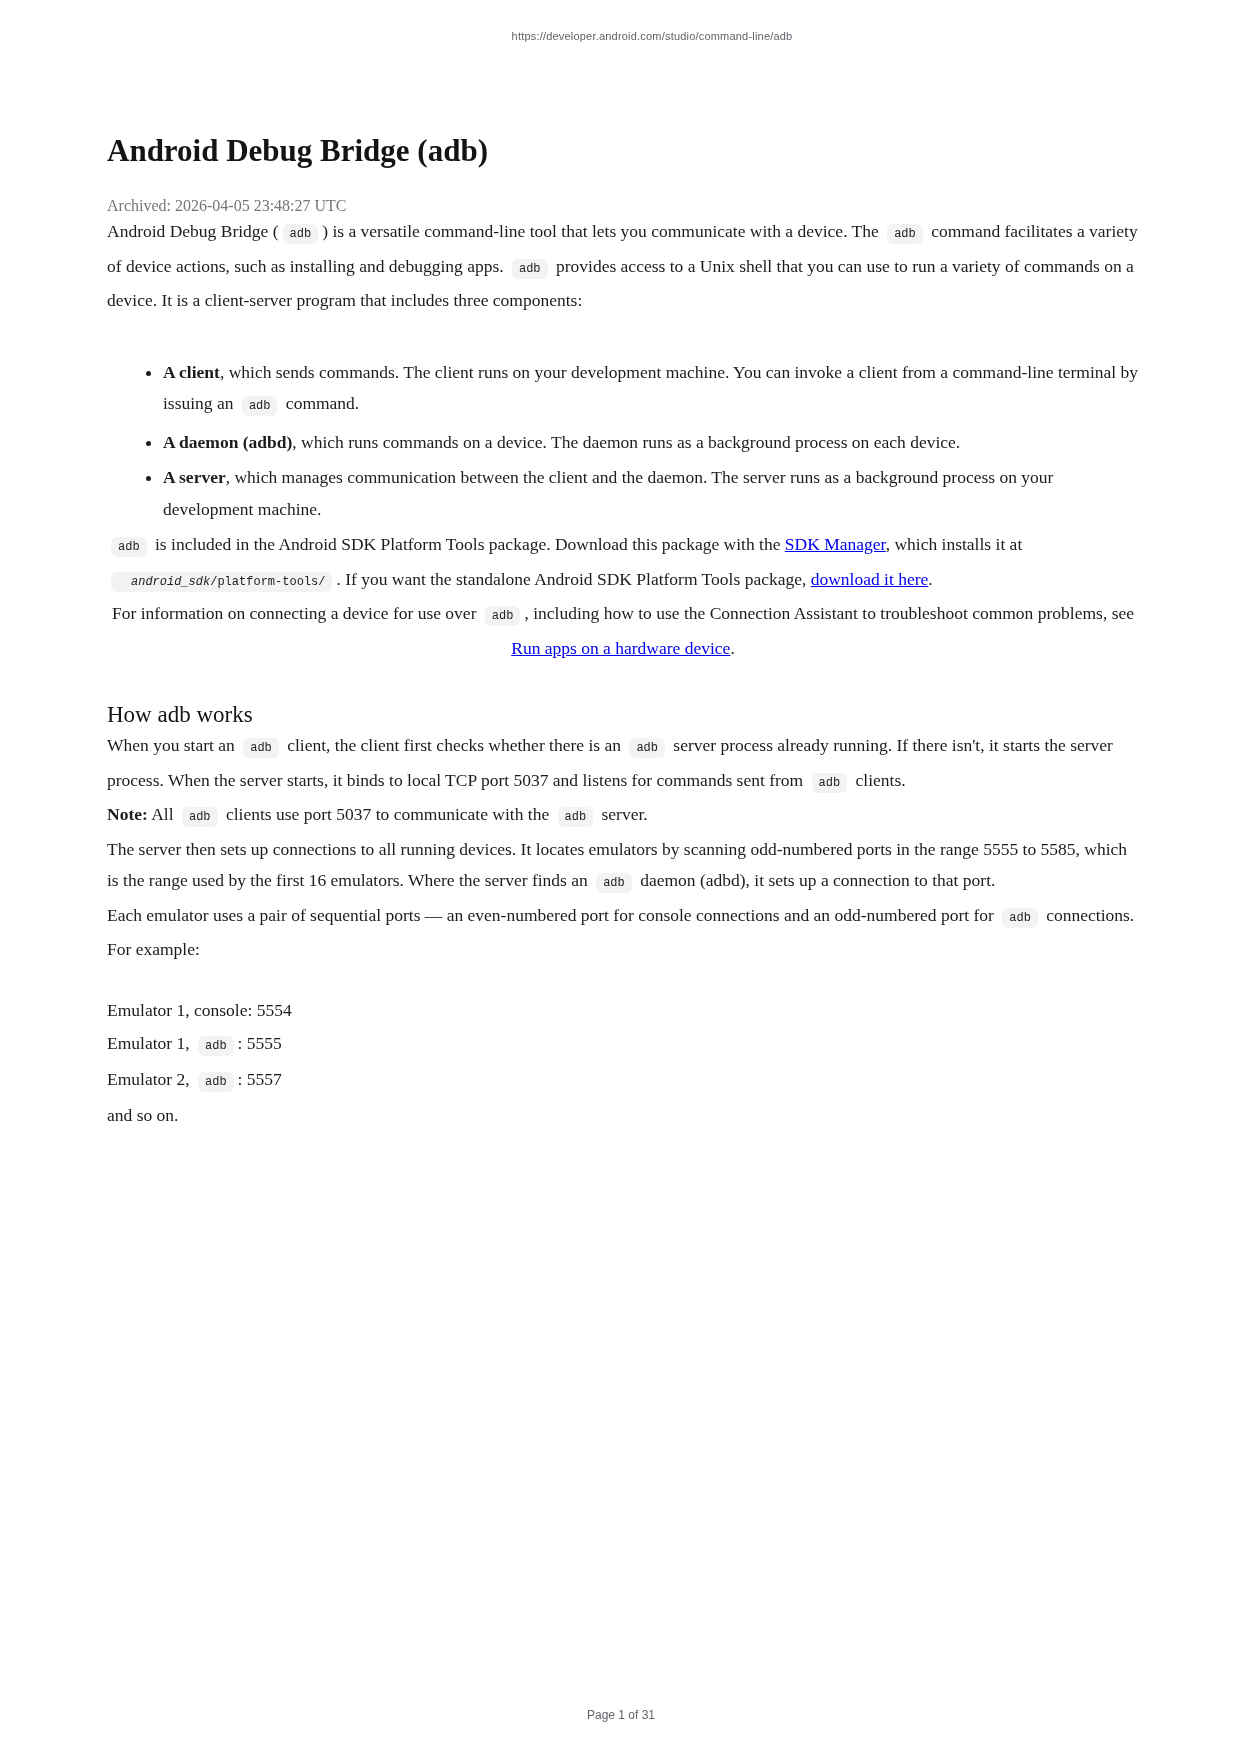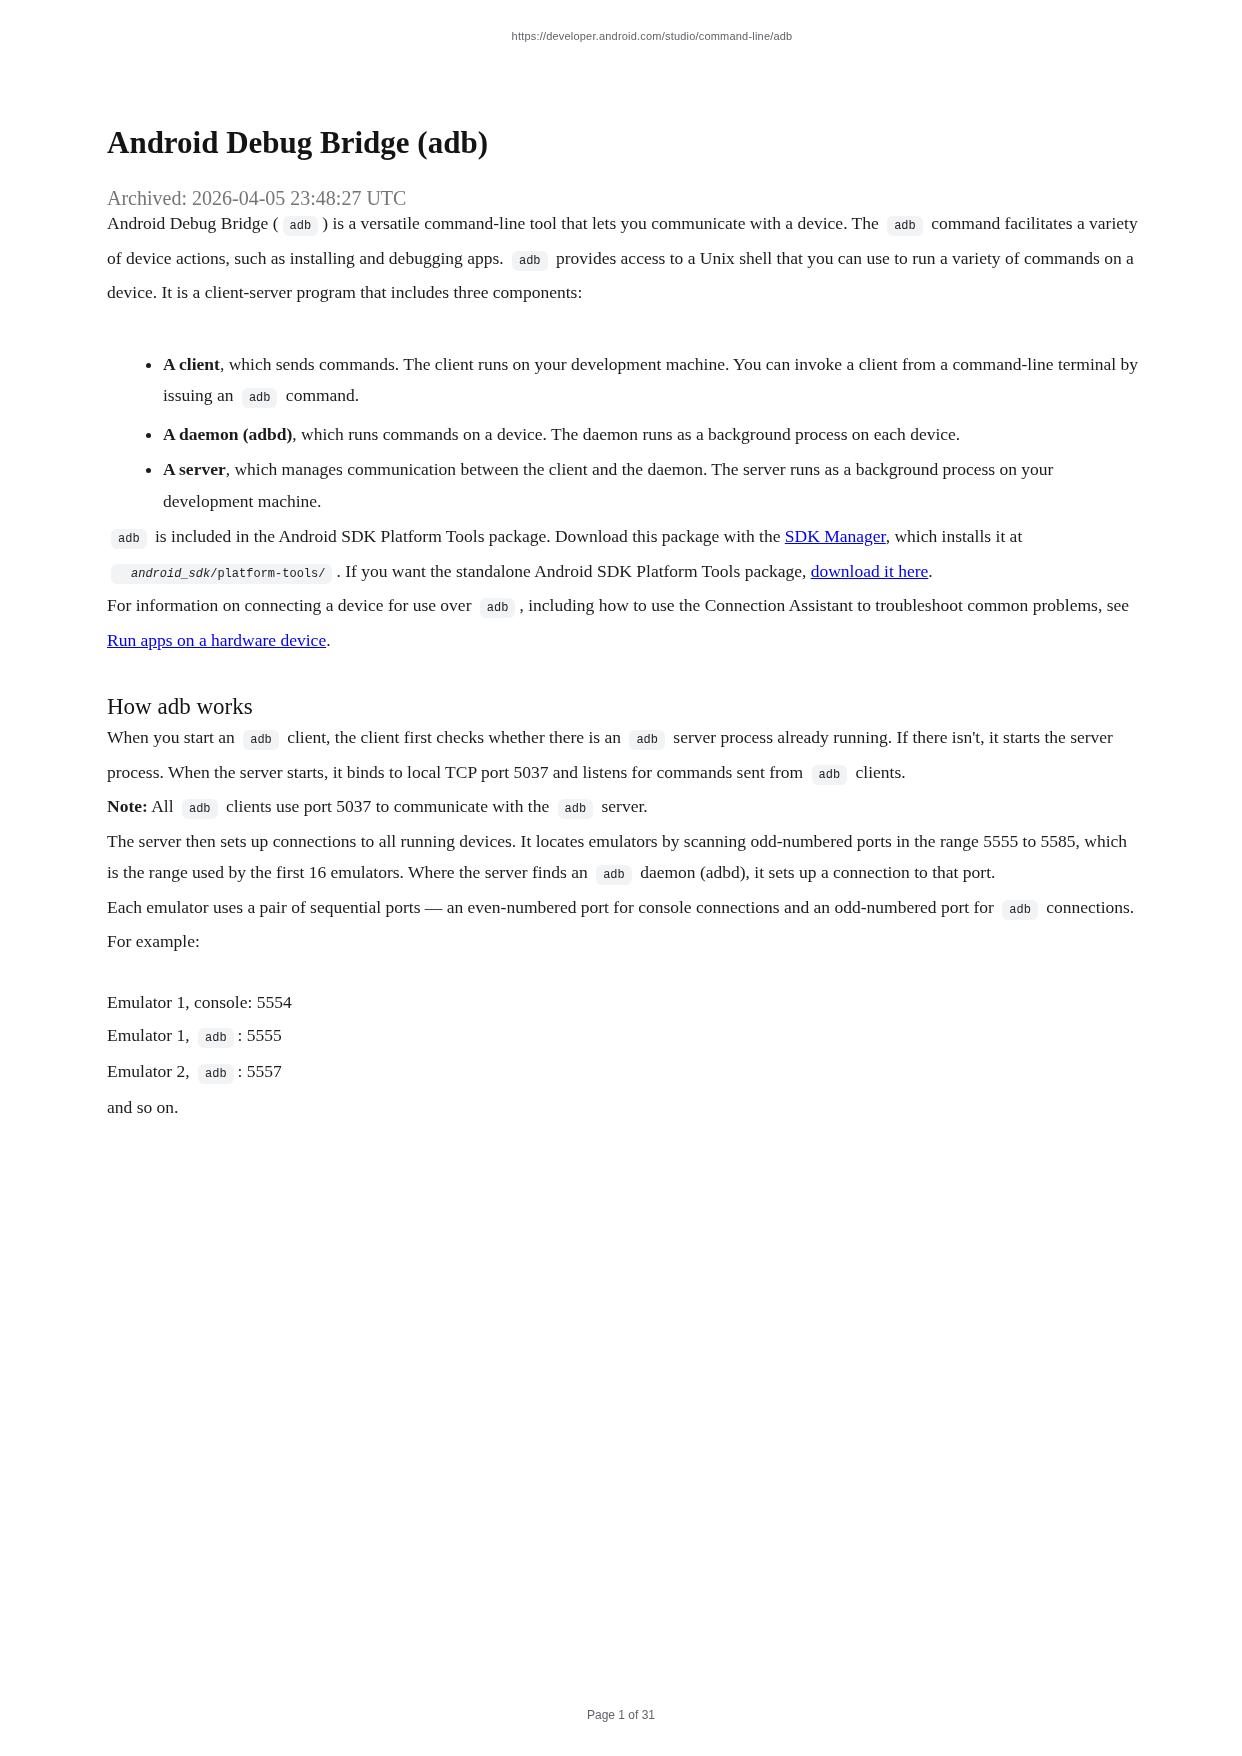--- a/index.html
+++ b/index.html
@@ -9,32 +9,32 @@
   }
   .sheet { position:relative; width:1242px; height:1756px; background:#ffffff; overflow:hidden; }
 
   .header-url {
     position:absolute; top:30px; left:0; width:100%; text-align:center;
     font-family:"Liberation Sans", sans-serif; font-size:11px; color:#5f6368;
     letter-spacing:0.2px;
     margin-left:31px;
   }
 
-  .content { position:absolute; top:8px; left:107px; width:1032px; padding-top:116px; }
+  .content { position:absolute; top:16px; left:107px; width:1032px; padding-top:116px; }
 
   h1 {
     margin:0; font-family:"Liberation Serif", serif; font-weight:700;
     font-size:31px; line-height:38px; color:#141414;
   }
-  .archived { margin-top:26px; font-size:20px; line-height:20px; color:#757575; }
+  .archived { margin-top:26px; font-size:16px; line-height:20px; color:#757575; }
 
   p.body-p { margin:0; font-size:17.5px; line-height:31.5px; color:#1c1c1c; }
   .p1 { margin-top:56px; }
   .p2 { margin-top:38px; }
-  .p3 { margin-top:30px; }
+  .p3 { margin-top:30px;text-align:center; }
   .p4 { margin-top:31px; }
   .p5 { margin-top:34px; }
   .p6 { margin-top:28px; }
   .p7 { margin-top:28px; }
 
   ul.bullets { margin:40px 0 0 0; padding:0 0 0 56px; }
   ul.bullets li { font-size:17.5px; line-height:31.5px; margin:0 0 4px 0; color:#1c1c1c; }
 
   h2 {
     margin:36px 0 0 0; font-family:"Liberation Serif", serif; font-weight:400;

